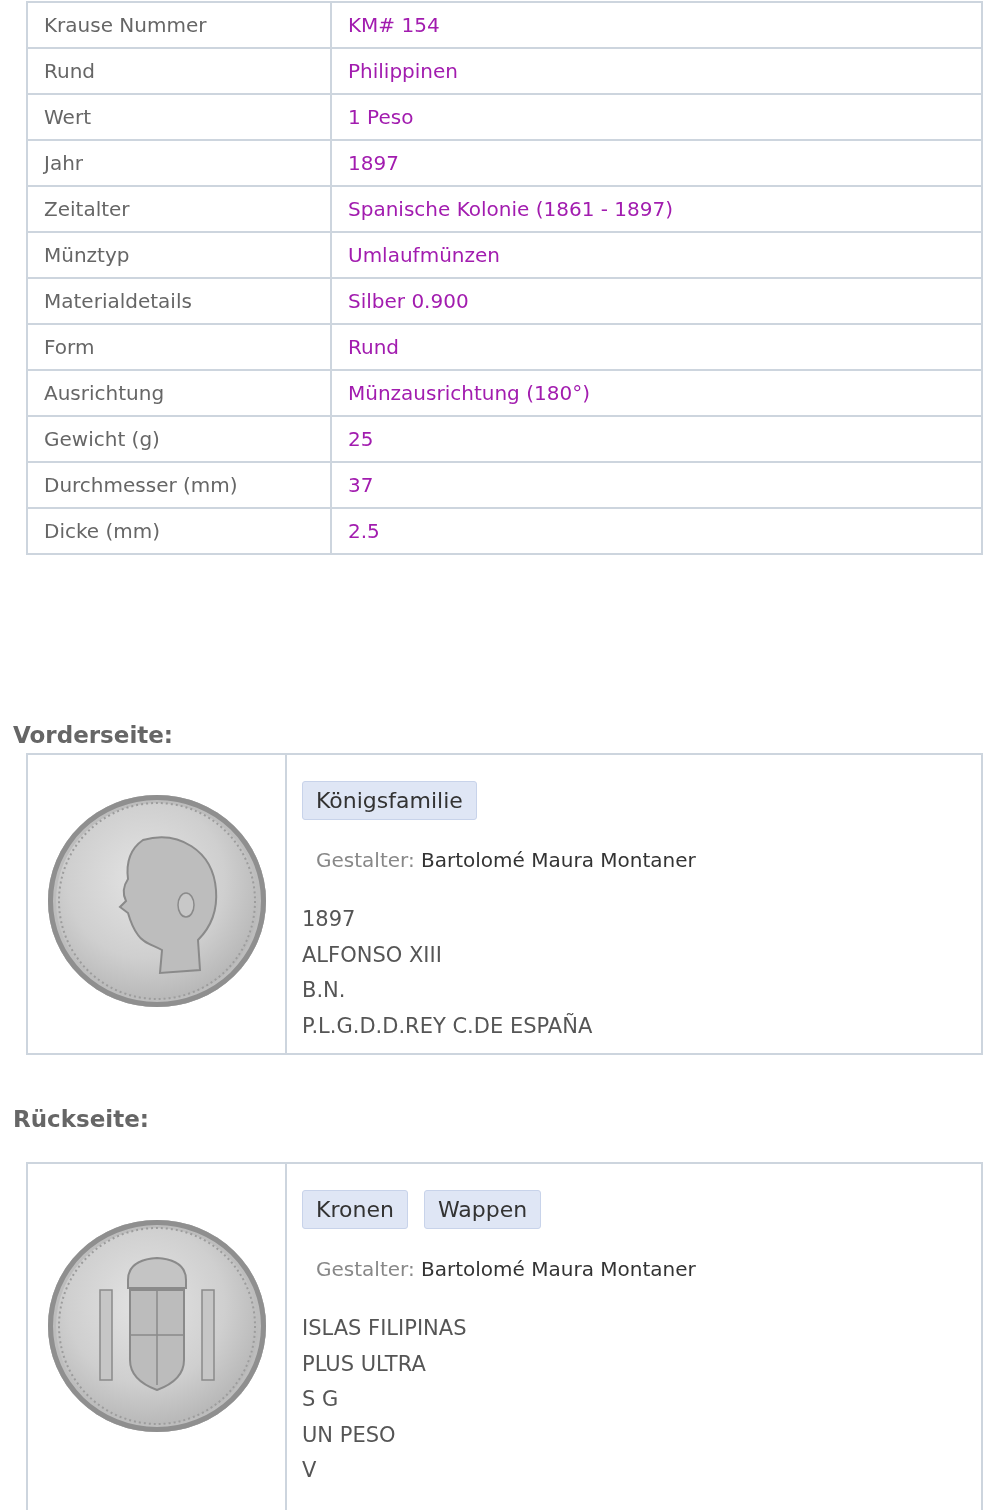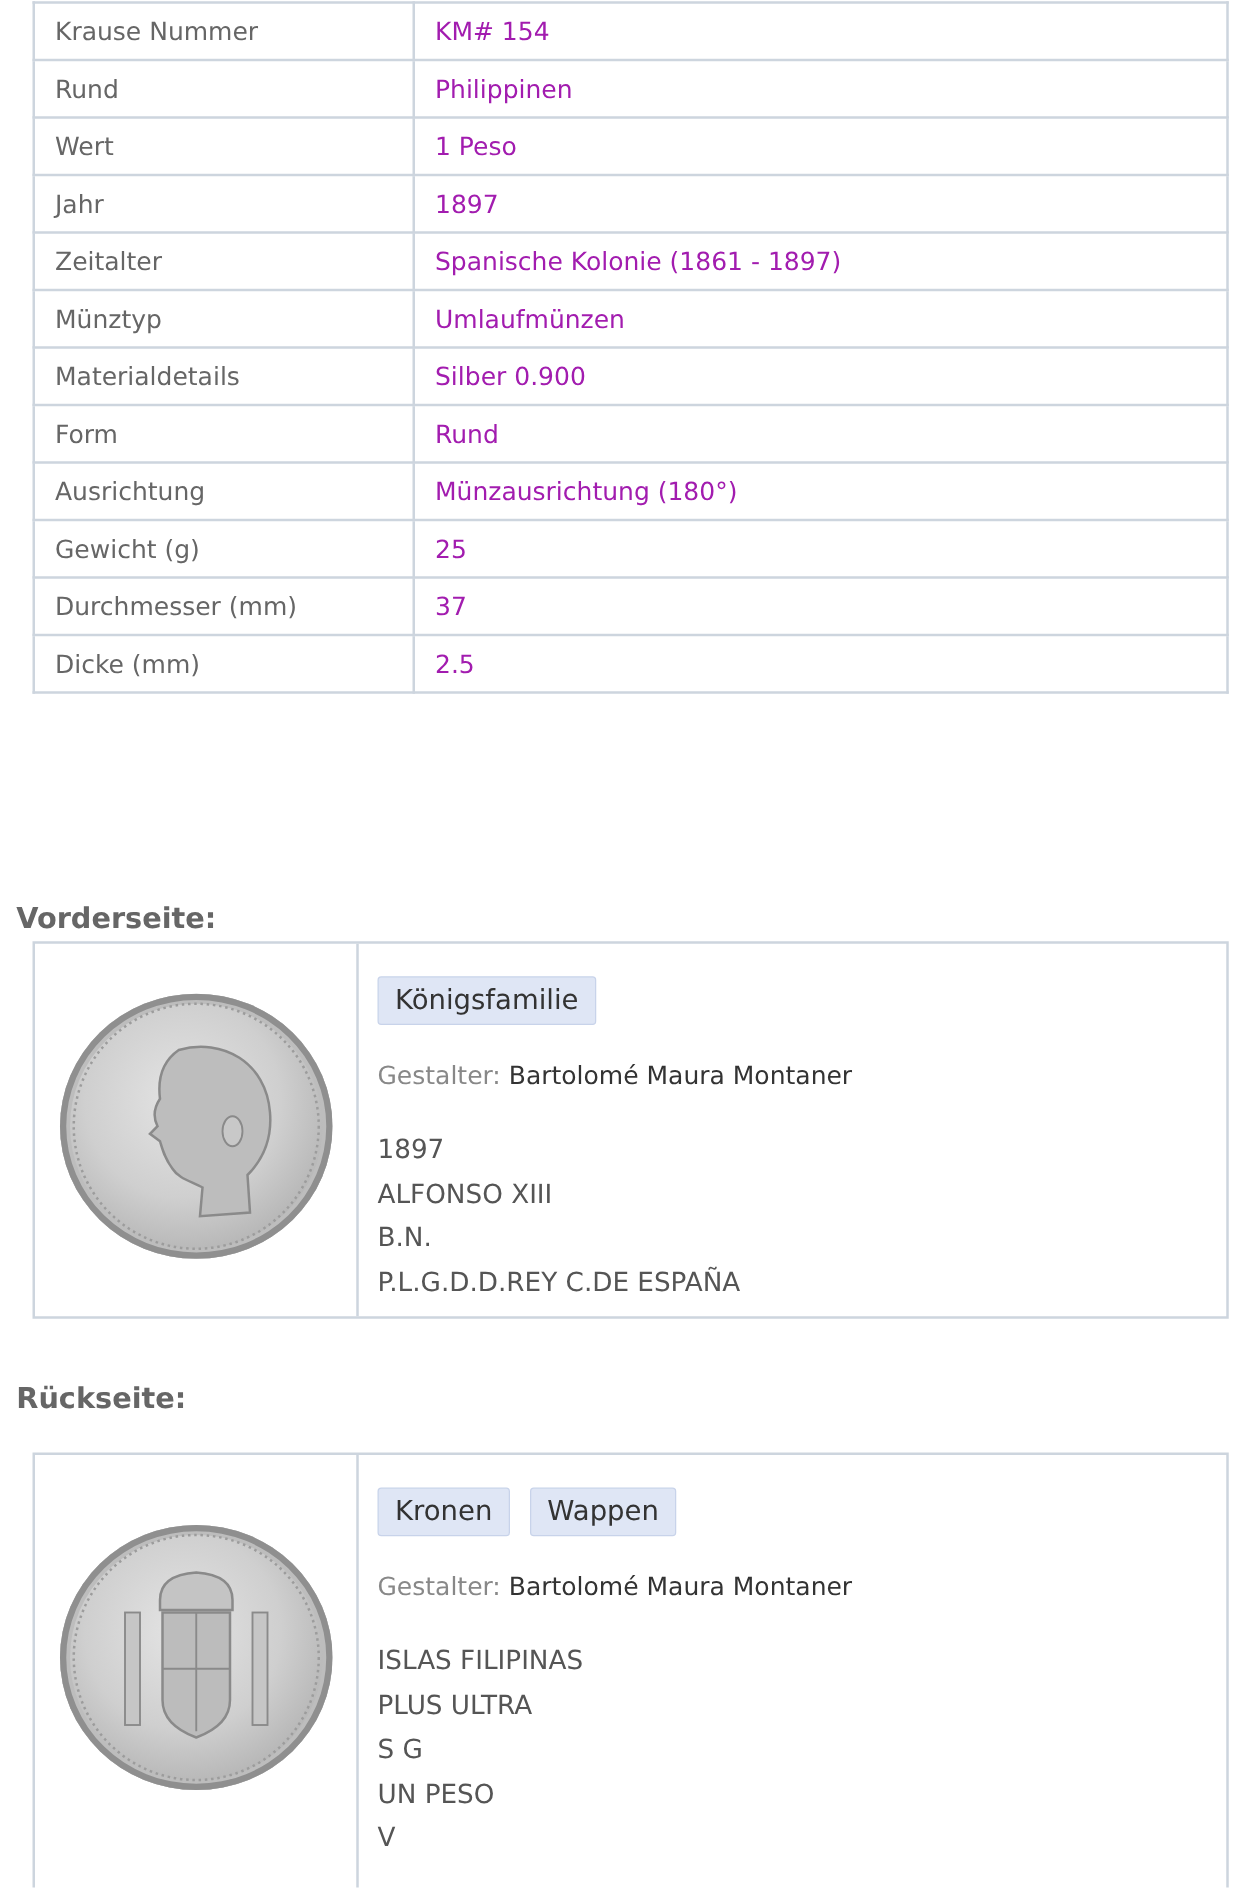--- a/index.html
+++ b/index.html
@@ -31,21 +31,21 @@
     }
     .side-box .info-cell { flex: 1; padding: 26px 0 0 15px; }
 
     .tags { display: flex; gap: 16px; }
     .tag {
       display: inline-block; background: #dfe6f5; border: 1px solid #c8d3ea;
       border-radius: 3px; font-size: 22px; color: #333;
       padding: 6px 13px 5px 13px; line-height: 26px;
     }
     .designer { margin-top: 28px; font-size: 20px; line-height: 24px; }
-    .designer .d-label { color: #888; }
+    .designer .d-label { color: #888; margin-left: 14px; }
     .designer .d-name { color: #333; }
     .legend { margin-top: 30px; font-size: 21px; color: #555; line-height: 35.5px; }
 
     .coin {
       position: absolute; left: 20px; width: 218px; height: 212px; border-radius: 50%;
       background: radial-gradient(circle at 45% 40%, #e4e4e4 0%, #cfcfcf 45%, #a9a9a9 85%, #7d7d7d 100%);
       box-shadow: inset 0 0 0 5px #8f8f8f, inset 0 0 0 8px #bdbdbd;
     }
     .coin svg { position: absolute; left: 0; top: 0; }
   </style>

